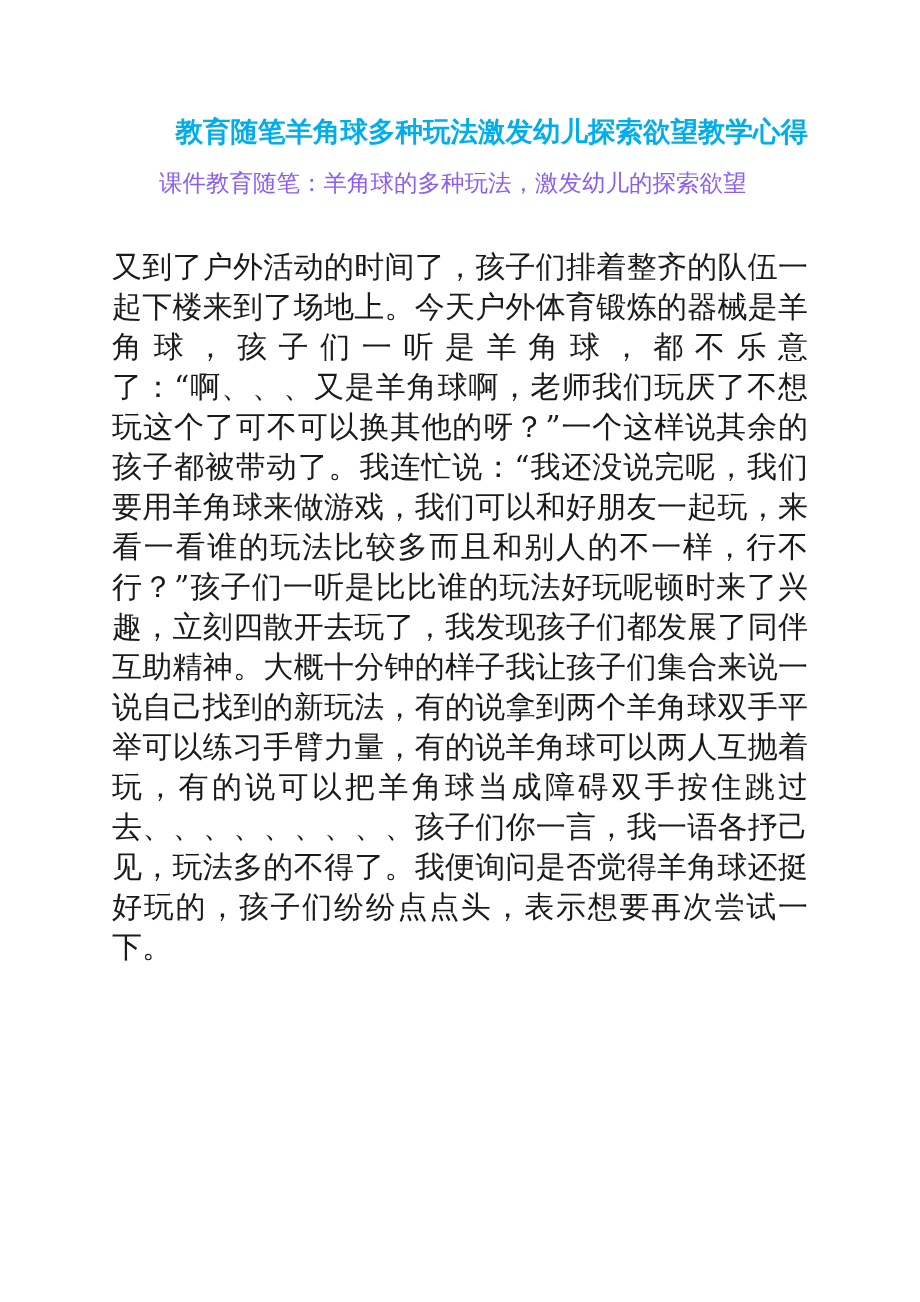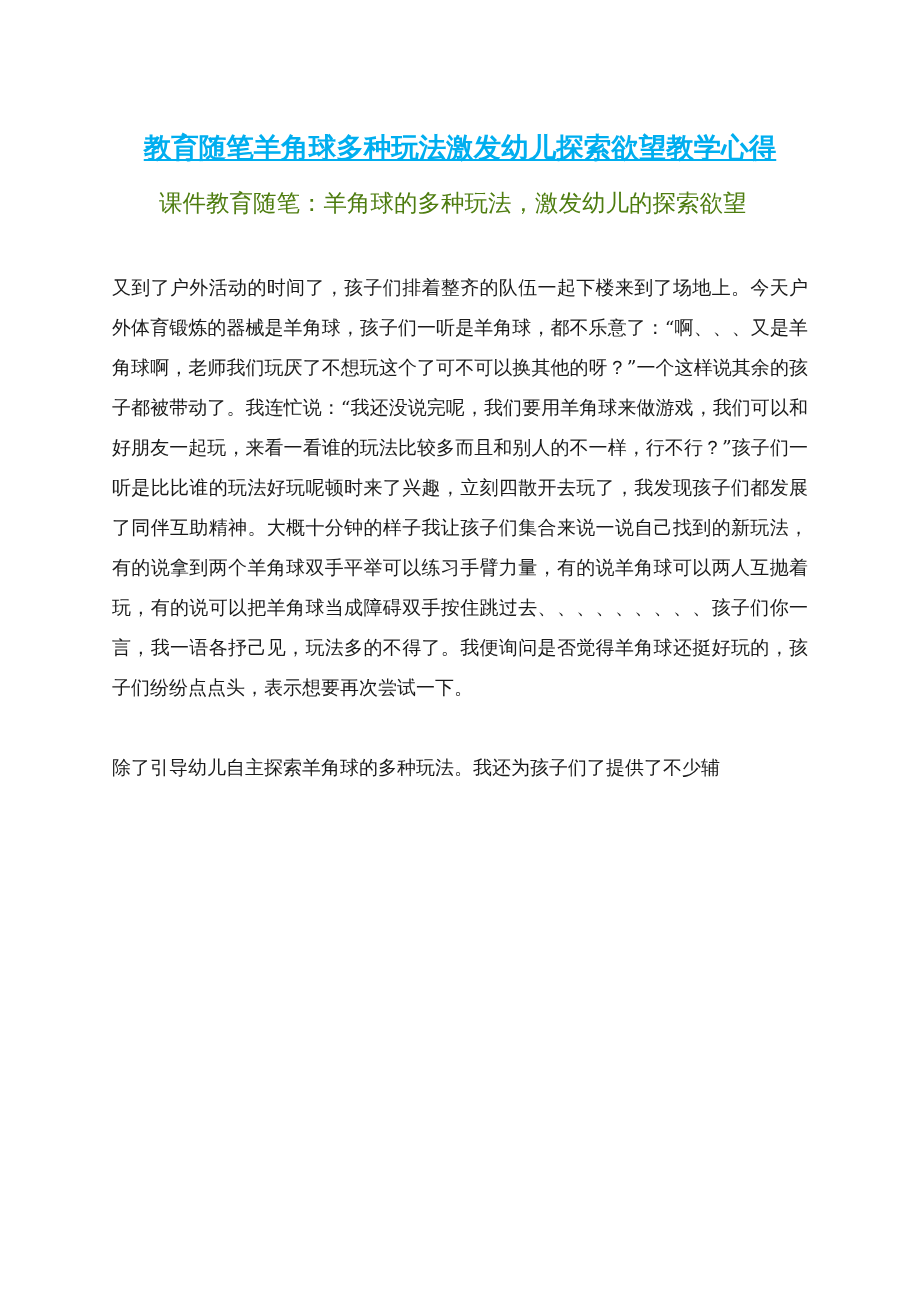--- a/index.html
+++ b/index.html
@@ -20,49 +20,48 @@
     background: #ffffff;
     box-sizing: border-box;
   }
   .content {
     position: absolute;
     left: 112px;
     top: 0;
     width: 696px;
   }
   .doc-title {
-    margin: 16px;
+    margin: 0;
     padding: 0;
     font-size: 27.5px;
     font-weight: bold;
     color: #00AEEF;
-    text-align: center;
+    text-align: right;
     letter-spacing: 0px;
     line-height: 40px;
     padding-top: 111px;
     white-space: nowrap;
-    text-decoration: underline;
   }
   .doc-subtitle {
     margin: 0;
     padding: 0;
     font-size: 23.5px;
-    color: #4d7c0f;
+    color: #8b5cf6;
     line-height: 40px;
     text-indent: 2em;
     margin-top: 12px;
     white-space: nowrap;
   }
   .body-block {
     margin-top: 44px;
   }
   p.para {
     margin: 0 0 40px 0;
     padding: 0;
-    font-size: 19px;
+    font-size: 30px;
     line-height: 40px;
     color: #1a1a1a;
     text-align: justify;
     text-align-last: left;
     text-justify: inter-character;
     word-break: break-all;
   }
   p.para:last-child {
     margin-bottom: 0;
   }
@@ -72,17 +71,16 @@
 
 <div class="page">
   <div class="content">
 
     <h1 class="doc-title">教育随笔羊角球多种玩法激发幼儿探索欲望教学心得</h1>
 
     <div class="doc-subtitle">课件教育随笔：羊角球的多种玩法，激发幼儿的探索欲望</div>
 
     <div class="body-block">
       <p class="para">又到了户外活动的时间了，孩子们排着整齐的队伍一起下楼来到了场地上。今天户外体育锻炼的器械是羊角球，孩子们一听是羊角球，都不乐意了：“啊、、、又是羊角球啊，老师我们玩厌了不想玩这个了可不可以换其他的呀？”一个这样说其余的孩子都被带动了。我连忙说：“我还没说完呢，我们要用羊角球来做游戏，我们可以和好朋友一起玩，来看一看谁的玩法比较多而且和别人的不一样，行不行？”孩子们一听是比比谁的玩法好玩呢顿时来了兴趣，立刻四散开去玩了，我发现孩子们都发展了同伴互助精神。大概十分钟的样子我让孩子们集合来说一说自己找到的新玩法，有的说拿到两个羊角球双手平举可以练习手臂力量，有的说羊角球可以两人互抛着玩，有的说可以把羊角球当成障碍双手按住跳过去、、、、、、、、、孩子们你一言，我一语各抒己见，玩法多的不得了。我便询问是否觉得羊角球还挺好玩的，孩子们纷纷点点头，表示想要再次尝试一下。</p>
-      <p class="para">除了引导幼儿自主探索羊角球的多种玩法。我还为孩子们了提供了不少辅</p>
     </div>
 
   </div>
 </div>
 
 </body></html>

